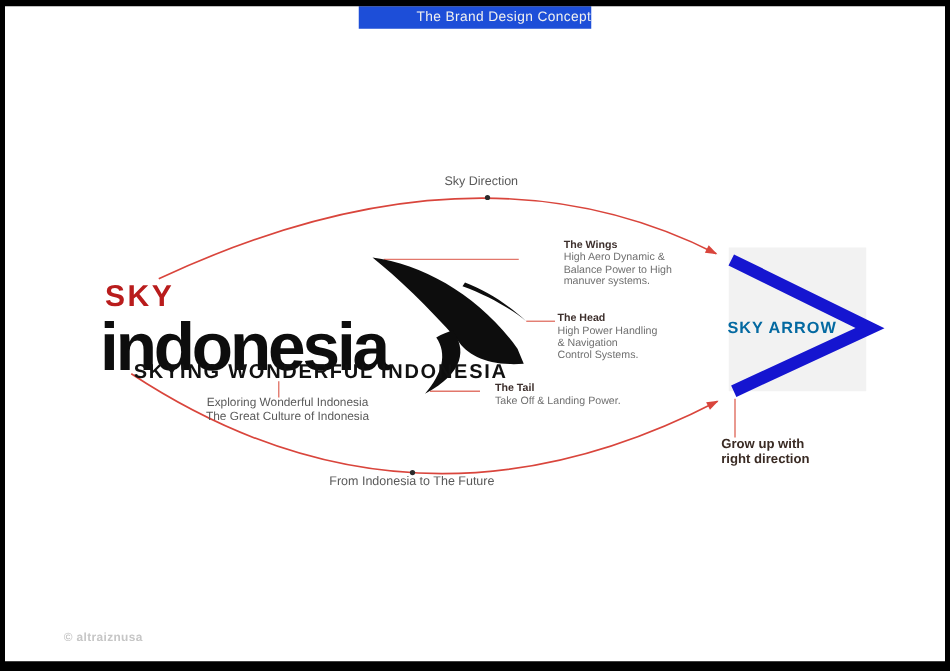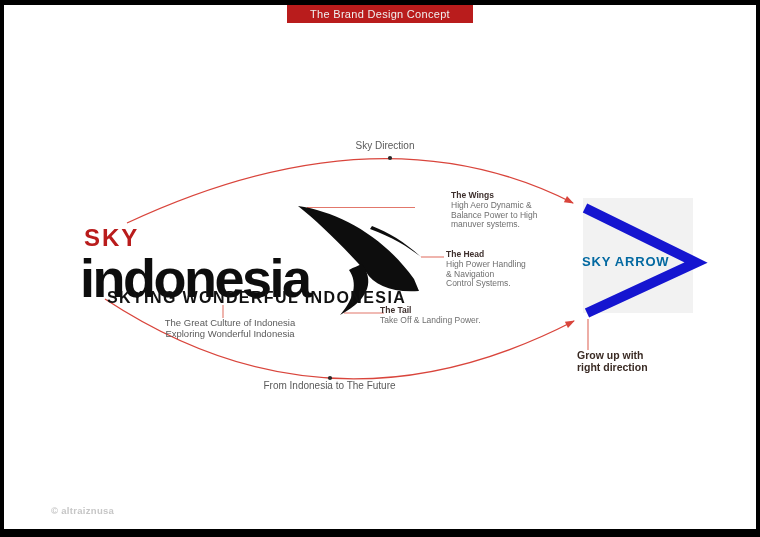--- a/index.html
+++ b/index.html
@@ -8,22 +8,22 @@
     font-family:"Liberation Sans", sans-serif;overflow:hidden;
   }
   .frame{
     position:absolute;inset:0;border-style:solid;border-color:#000;
     border-width:5px 4px 8px 4px;box-sizing:border-box;
     pointer-events:none;z-index:9;
   }
   .abs{position:absolute;}
   
   .header-bar{
-    left:287px;top:5px;width:186px;height:18px;background:#b91c1c;
-    z-index:3;display:flex;align-items:center;justify-content:center;
+    left:287px;top:5px;width:186px;height:18px;background:#1d4ed8;
+    z-index:3;display:flex;align-items:center;justify-content:flex-end;
   }
   .header-bar span{font-size:11px;color:#f0f0f0;letter-spacing:.3px;}
   
   #diagram{left:0;top:0;z-index:2;}
   .panel{
     left:583px;top:198px;width:110px;height:115px;background:#f2f2f2;z-index:1;
   }
   
   .txt{z-index:3;}
   .flow-label{font-size:10px;color:#5a5a5a;text-align:center;}
@@ -40,21 +40,21 @@
     letter-spacing:1.4px;line-height:12px;
   }
   .logo-desc{
     left:130px;top:317px;width:200px;text-align:center;
     font-size:9.5px;line-height:11px;color:#5a5a5a;
   }
   .anno{font-size:8.5px;line-height:9.8px;color:#6f6f6f;}
   .anno .anno-title{font-weight:700;color:#3d2f2c;}
   .anno-wings{left:419px;top:191px;margin-left:32px;}
   .anno-head{left:446px;top:250px;}
-  .anno-tail{left:380px;top:306px;}
+  .anno-tail{left:396px;top:306px;}
   .sky-arrow-label{
     left:582px;top:254px;font-size:13px;font-weight:800;color:#0369a1;
     letter-spacing:.8px;
   }
   .grow-caption{
     left:577px;top:350px;font-size:10.5px;font-weight:700;color:#3a2b24;
     line-height:11.5px;
   }
   .watermark{
     left:27px;top:505px;font-size:9.5px;font-weight:700;color:#c6c6c6;
@@ -98,22 +98,22 @@
   <path d="M585 208 L696 262.5 L587 313" stroke="#1515d0" stroke-width="10" fill="none" stroke-linejoin="miter"></path>
 </svg>
 
 <div class="abs txt flow-label" style="left:325px;top:140px;width:120px;">Sky Direction</div>
 <div class="abs txt flow-label" style="left:247px;top:380px;width:165px;">From Indonesia to The Future</div>
 
 <div class="abs txt logo-sky">SKY</div>
 <div class="abs txt logo-main">indonesia</div>
 <div class="abs txt logo-tagline">SKYING WONDERFUL INDONESIA</div>
 <div class="abs txt logo-desc">
+  <div>Exploring Wonderful Indonesia</div>
   <div>The Great Culture of Indonesia</div>
-  <div>Exploring Wonderful Indonesia</div>
 </div>
 
 <div class="abs txt anno anno-wings">
   <div class="anno-title">The Wings</div>
   <div>High Aero Dynamic &amp;</div>
   <div>Balance Power to High</div>
   <div>manuver systems.</div>
 </div>
 <div class="abs txt anno anno-head">
   <div class="anno-title">The Head</div>

